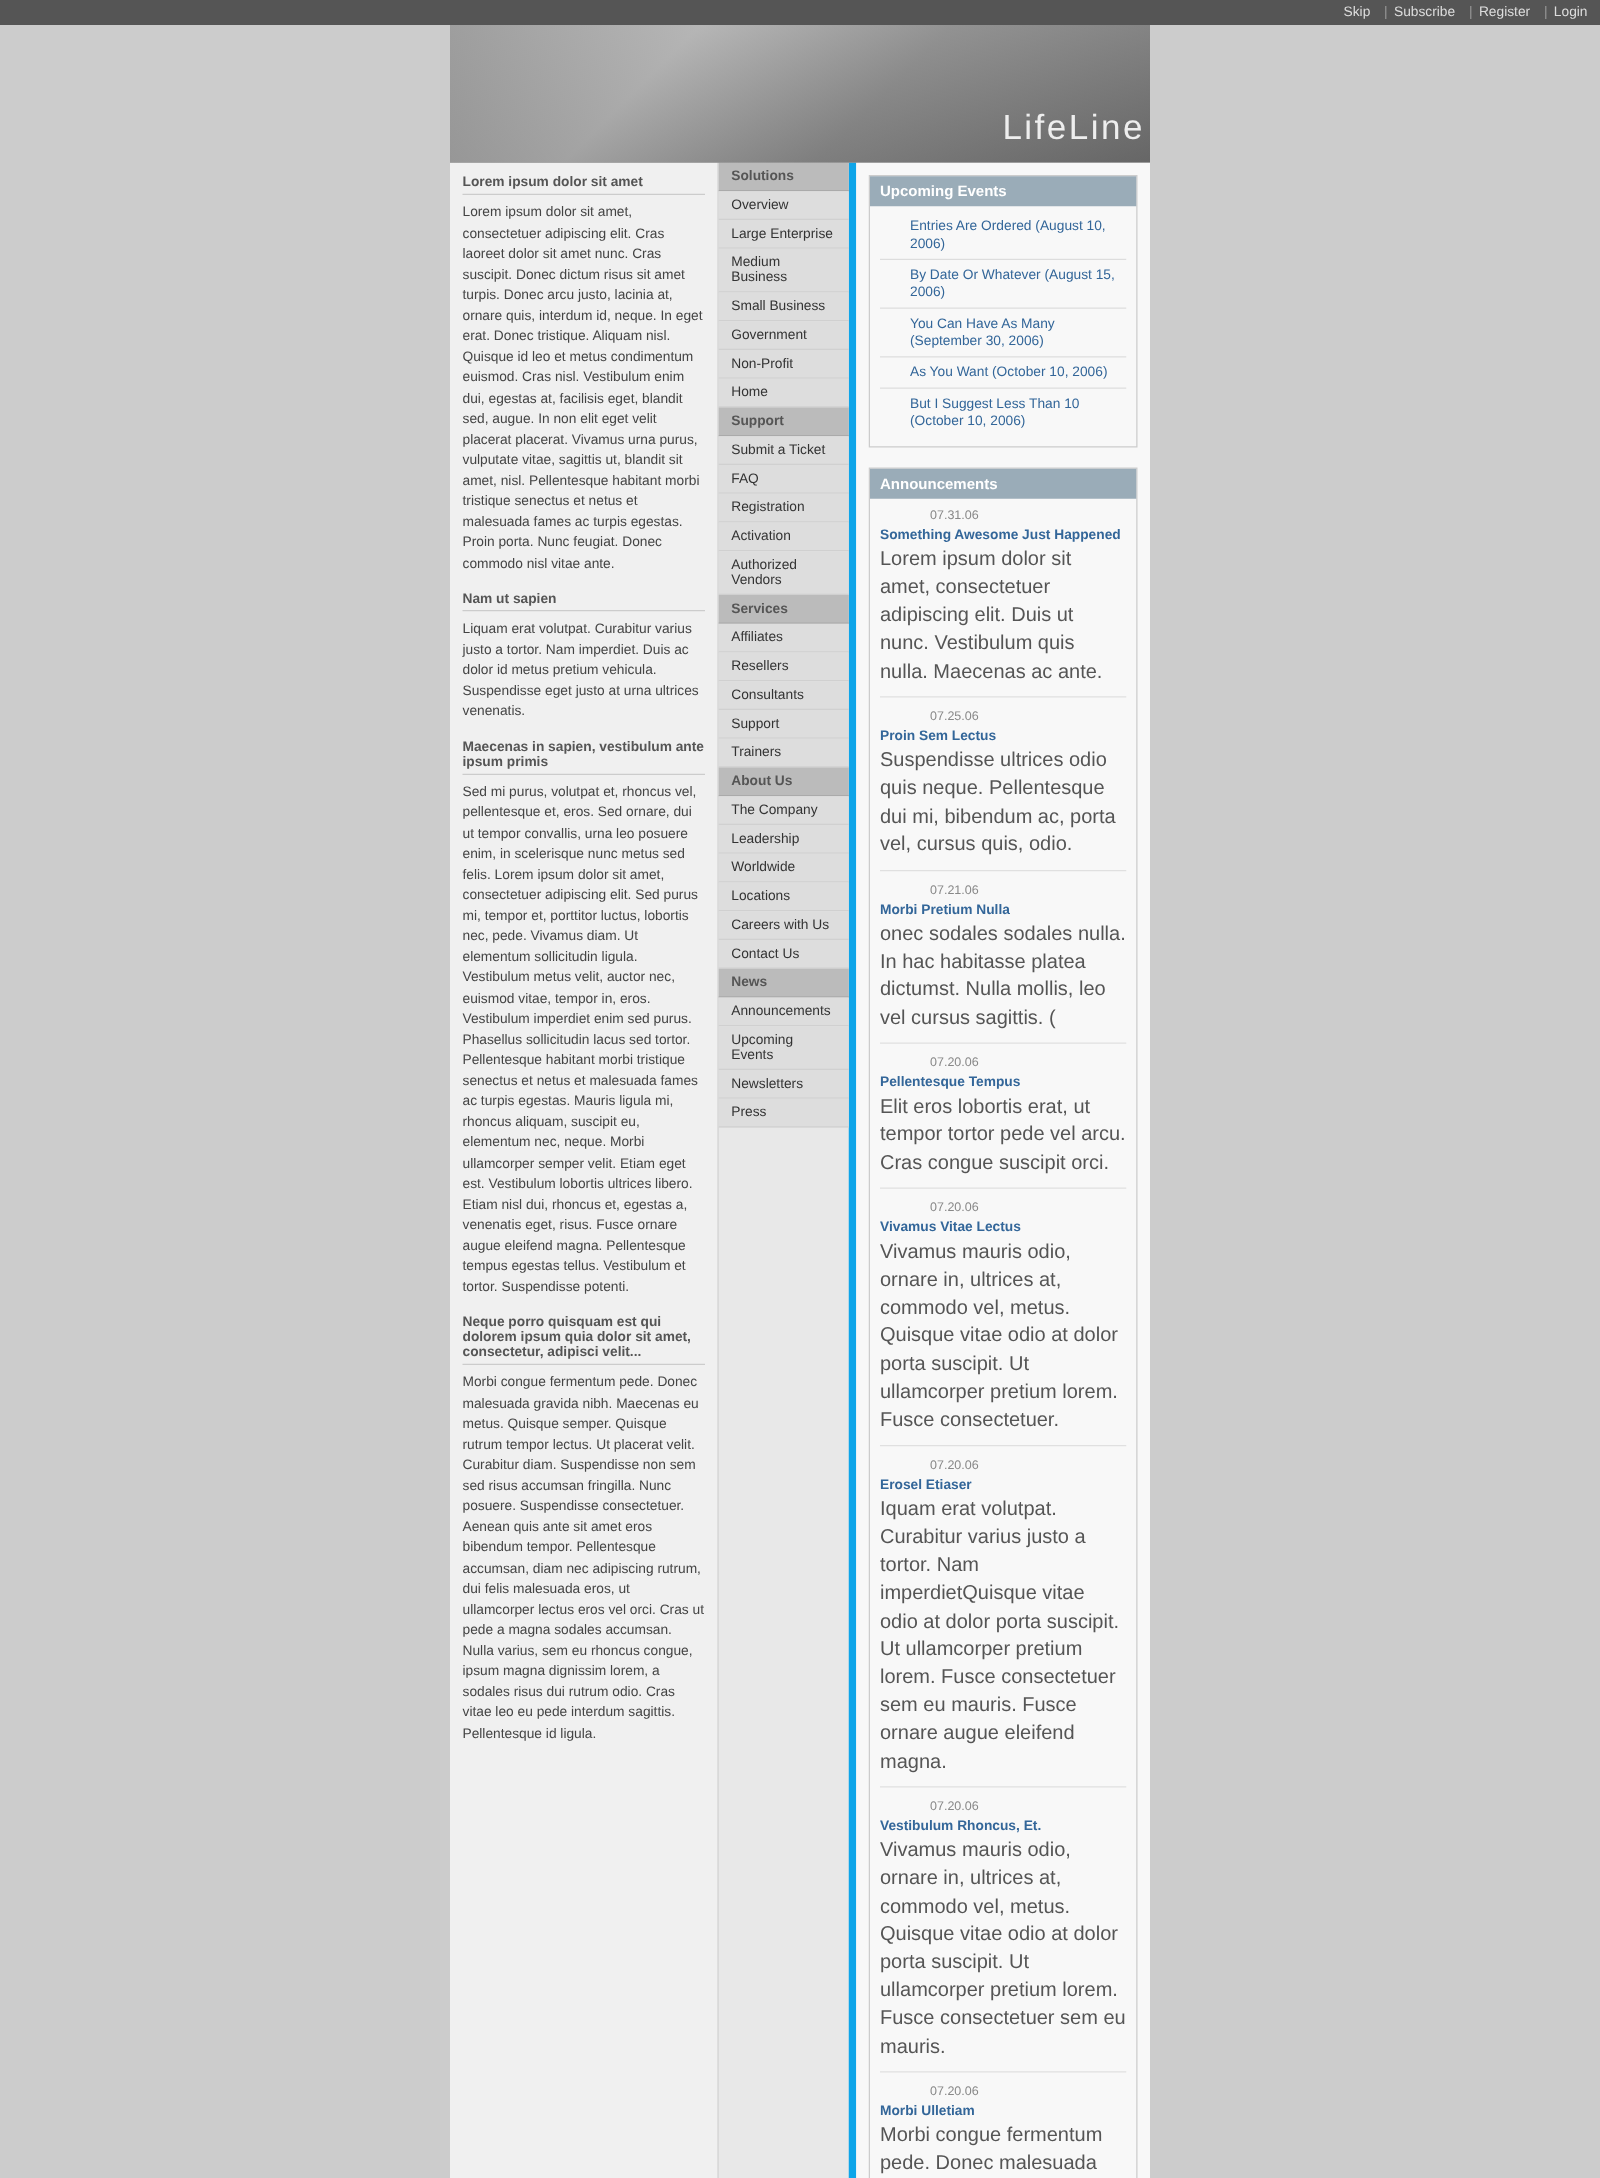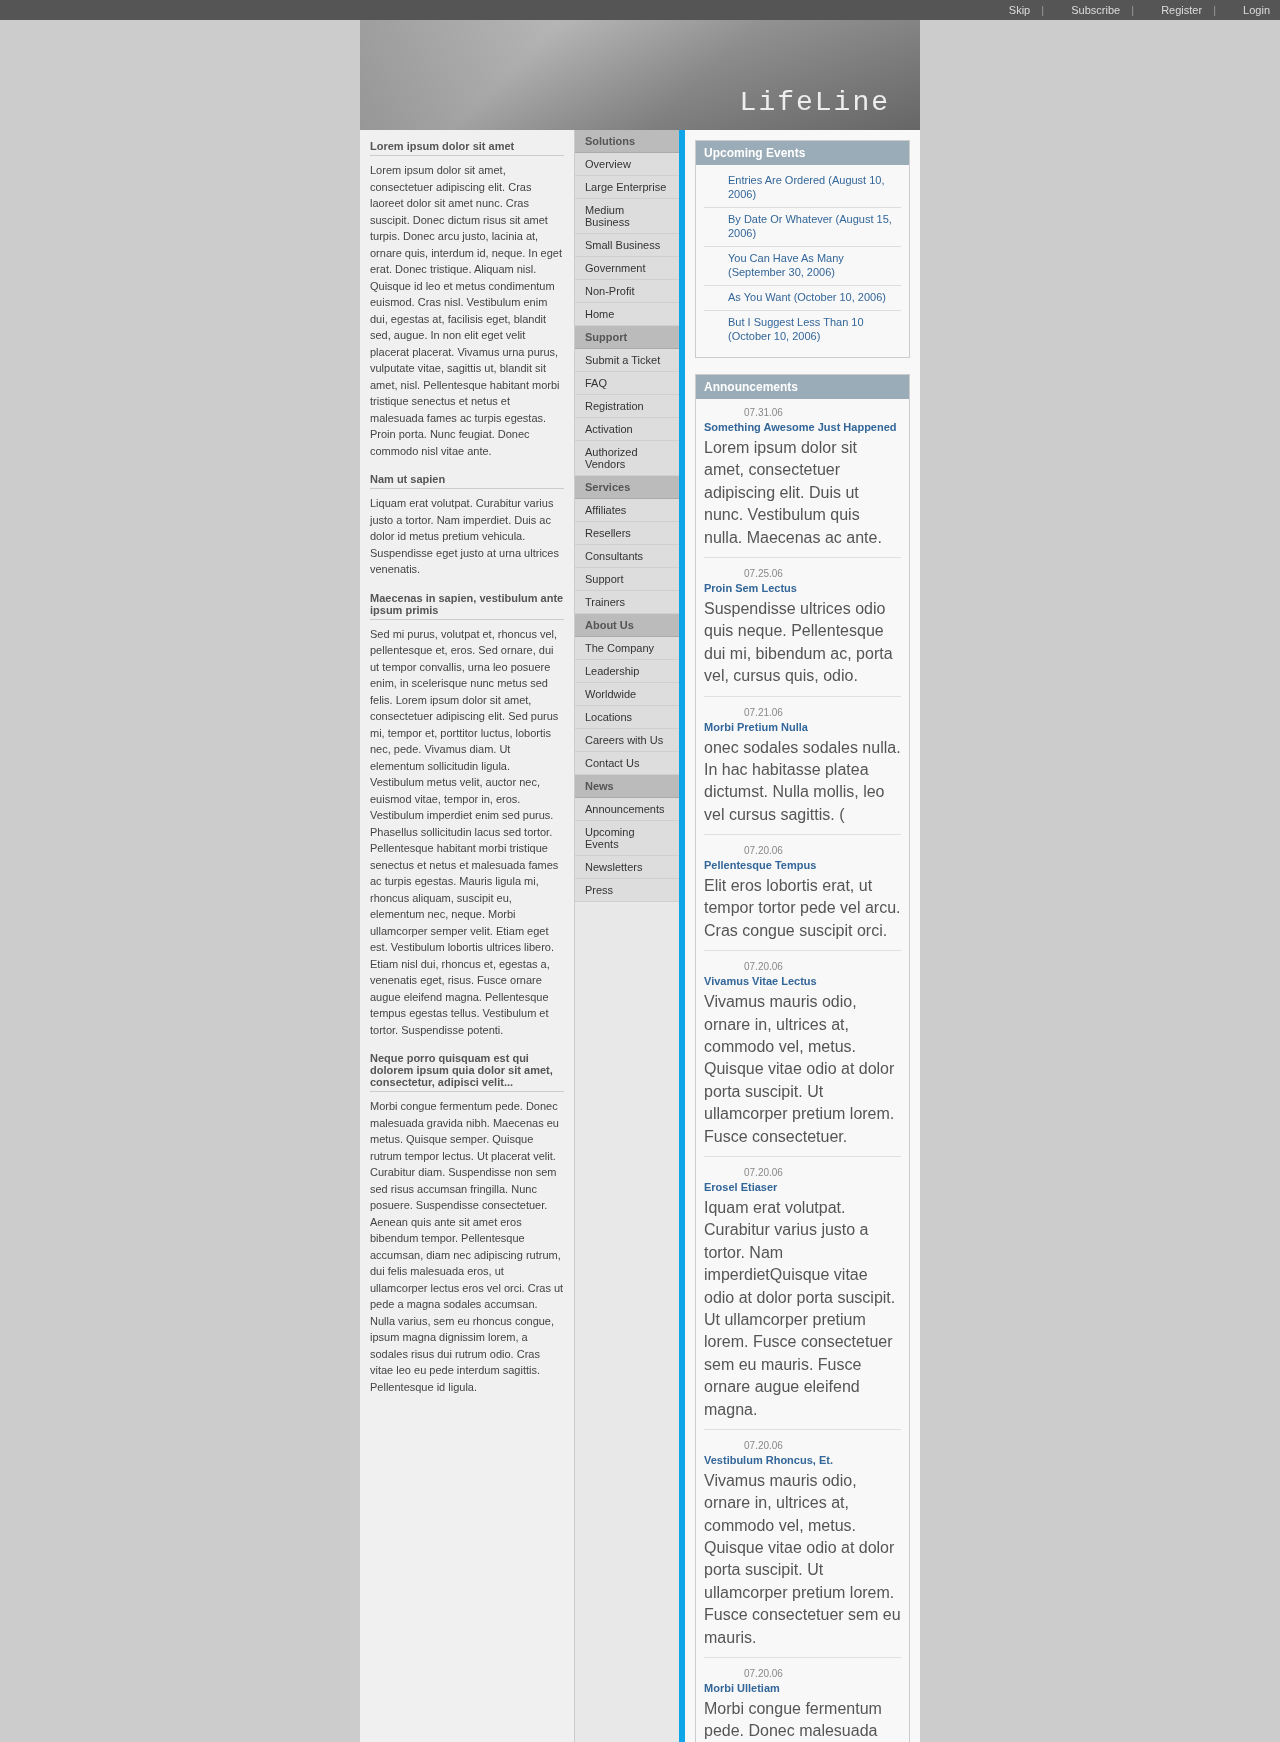--- a/index.html
+++ b/index.html
@@ -1,26 +1,26 @@
 <!DOCTYPE html>
 <html><head>
   <meta charset="utf-8">
   <style>
     * { margin: 0; padding: 0; box-sizing: border-box; }
     body { font-family: Arial, Helvetica, sans-serif; font-size: 12px; background: #ccc; color: #333; }
 
     
     #top-bar { background: #555; color: #ddd; text-align: right; padding: 4px 10px; font-size: 11px; }
-    #top-bar a { color: #ddd; text-decoration: none; margin-left: 24px; text-align: center; }
+    #top-bar a { color: #ddd; text-decoration: none; margin-left: 2px; text-align: center; }
     #top-bar span { color: #999; margin-left: 8px; }
 
     
     #header { width: 560px; margin: 0 auto; position: relative; height: 110px; background: #888; overflow: hidden; }
     #header-image { width: 100%; height: 110px; background: linear-gradient(to bottom, #aaa, #666); position: relative; }
-    #site-title { position: absolute; bottom: 12px; right: 30px; font-size: 28px; color: #eee; font-family: Liberation Mono, monospace; letter-spacing: 2px; }
+    #site-title { position: absolute; bottom: 12px; right: 4px; font-size: 28px; color: #eee; font-family: Liberation Sans, sans-serif; letter-spacing: 2px; }
 
     
     #wrapper { width: 560px; margin: 0 auto; background: #ffffff; }
 
     
     #layout { display: flex; width: 100%; }
 
     
     #content { width: 215px; padding: 10px; background: #f0f0f0; border-right: 1px solid #ccc; }
     .content-block { margin-bottom: 14px; }

